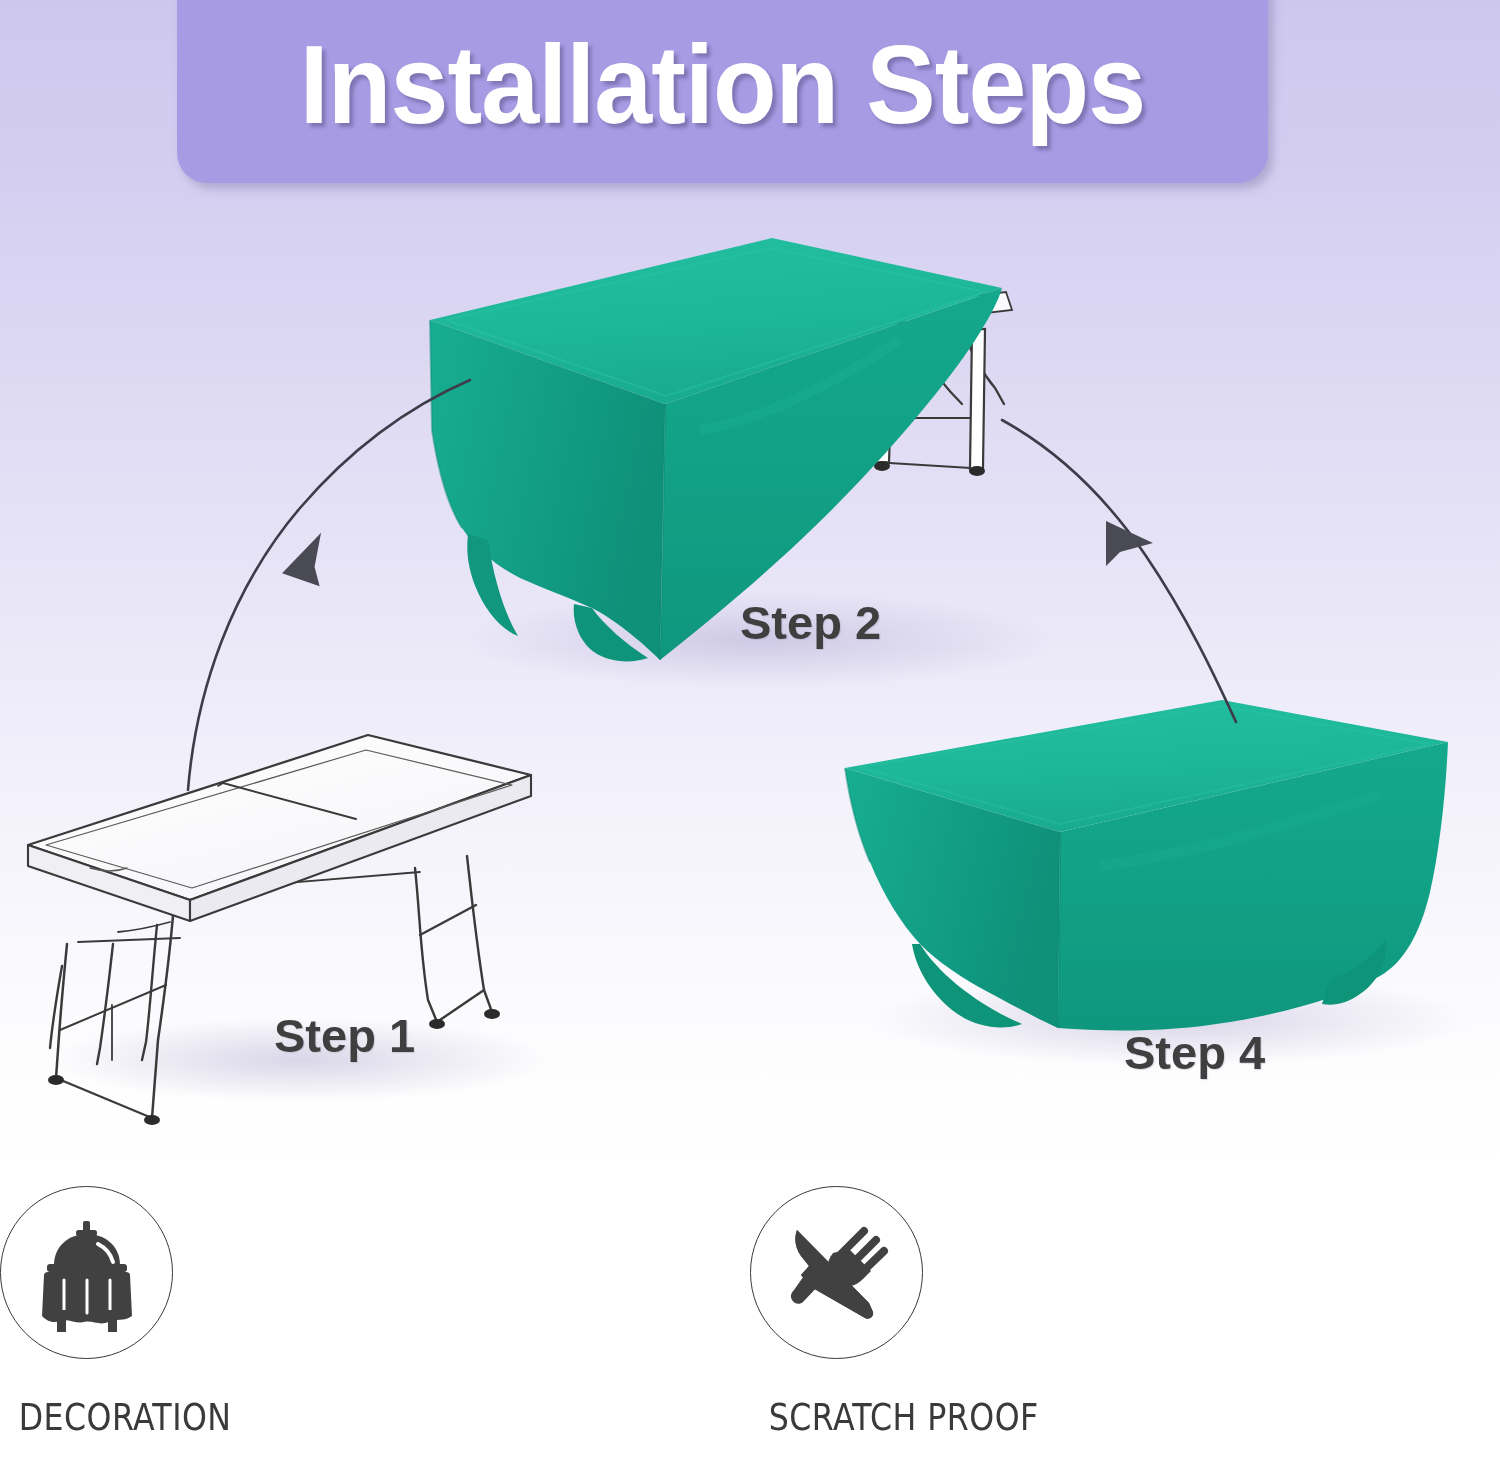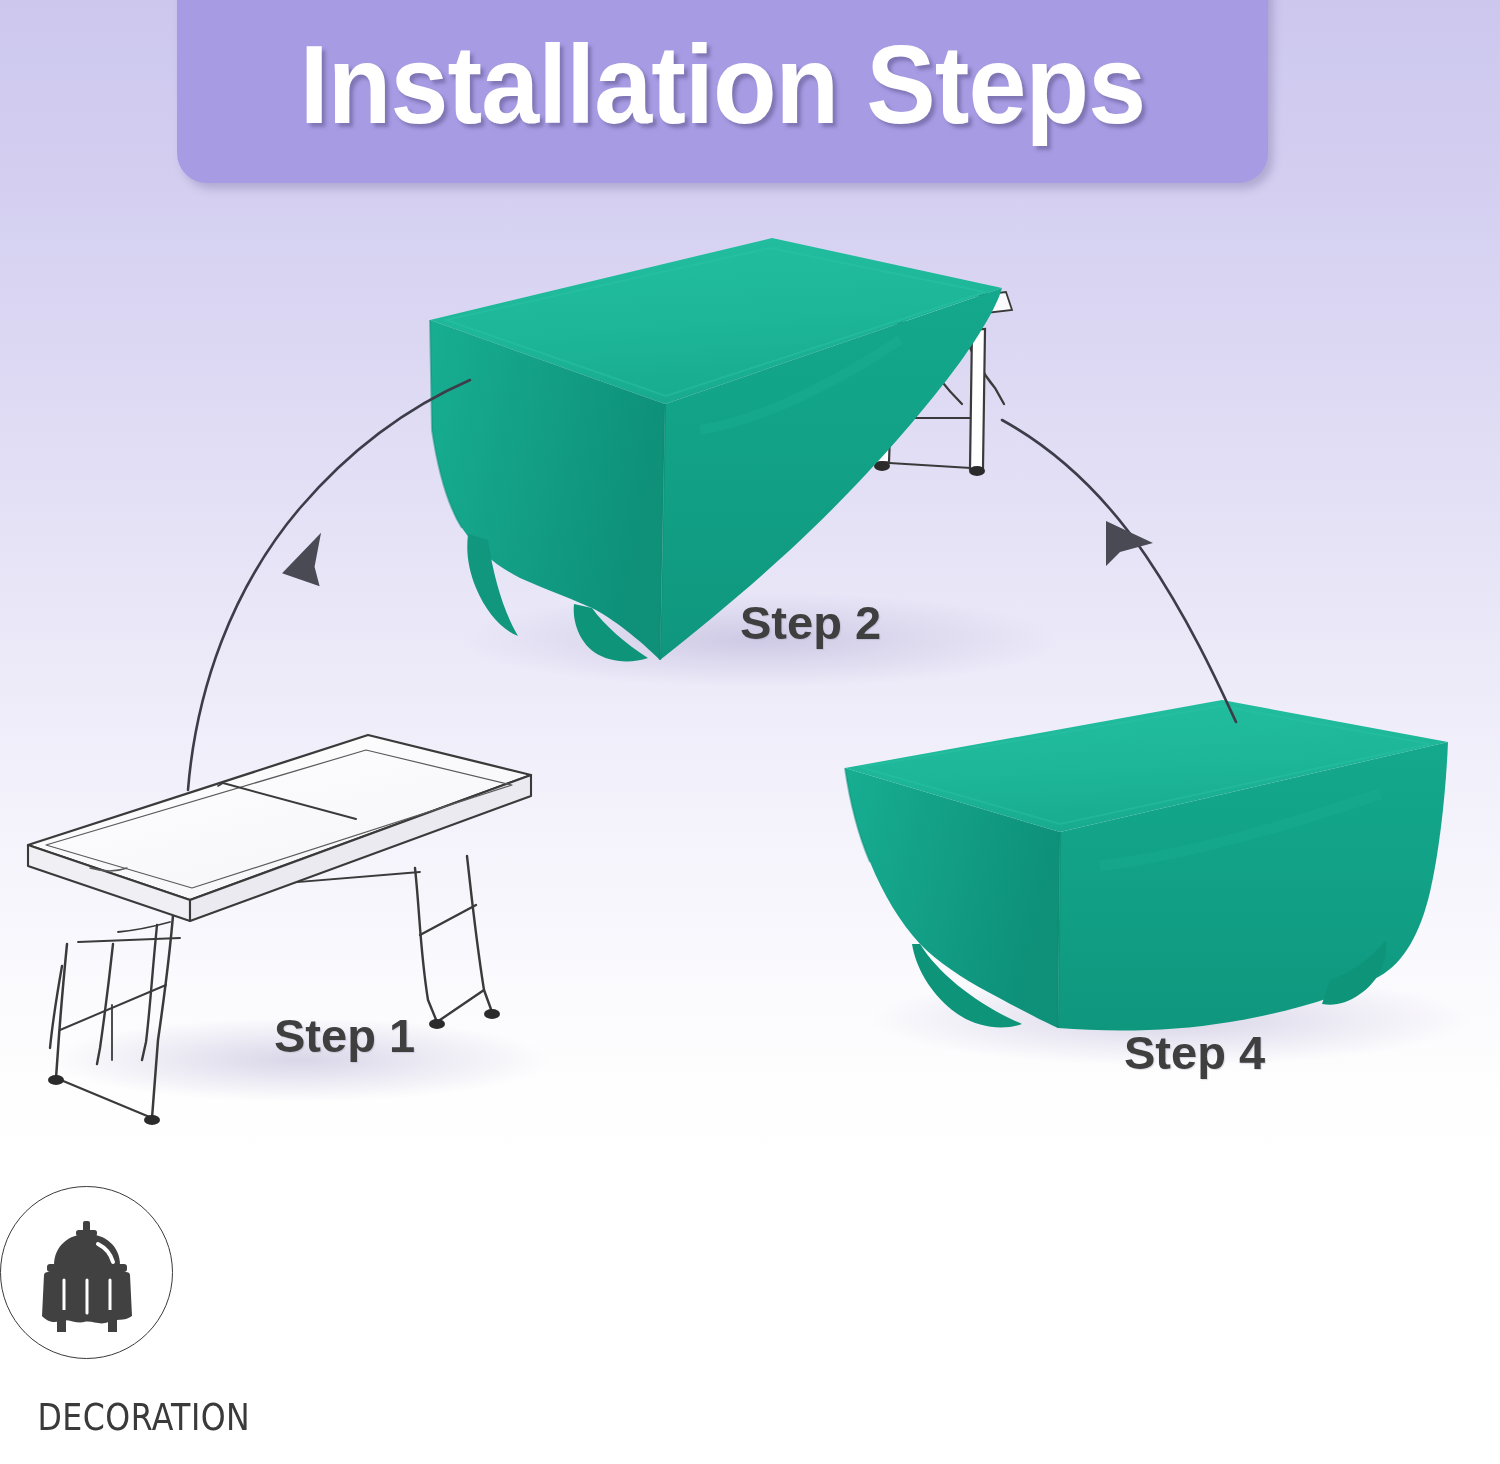--- a/index.html
+++ b/index.html
@@ -340,18 +340,43 @@
             </g>
 
             <rect x="29" y="96" width="9" height="28"></rect>
             <rect x="80" y="96" width="9" height="28"></rect>
           </g>
         </svg>
       </div>
       <div class="feature-label">DECORATION</div>
     </div>
 
+    <div class="feature">
+      <div class="feature-circle">
+        <svg width="112" height="112" viewBox="0 0 112 112">
+          <g fill="#414141">
+
+            <path d="M16,13 C13,21 14,31 20,39 L28,49 L20,58 L30,70 L84,101
+                     C88,103 93,100 92,95 L88,86 Z"></path>
+            <path d="M16,13 L88,86 L92,95 C93,100 88,103 84,101 L30,70 L20,58
+                     L28,49 L20,39 C14,31 13,21 16,13 Z"></path>
+
+            <path d="M27,53 L40,66 L22,85 C19,88 13,87 11,83 C9,79 10,76 13,73 Z"></path>
+
+            <g stroke="#414141" stroke-width="8" stroke-linecap="round" fill="none">
+              <line x1="83" y1="14" x2="56" y2="41"></line>
+              <line x1="95" y1="23" x2="69" y2="49"></line>
+              <line x1="103" y1="34" x2="76" y2="60"></line>
+            </g>
+
+            <path d="M52,36 C44,46 45,58 53,65 C61,72 73,71 82,62 L90,54
+                     L68,32 Z"></path>
+          </g>
+        </svg>
+      </div>
+      <div class="feature-label">SCRATCH PROOF</div>
+    </div>
 
 
 
   </div>
 
 </div>
 
 </body></html>

